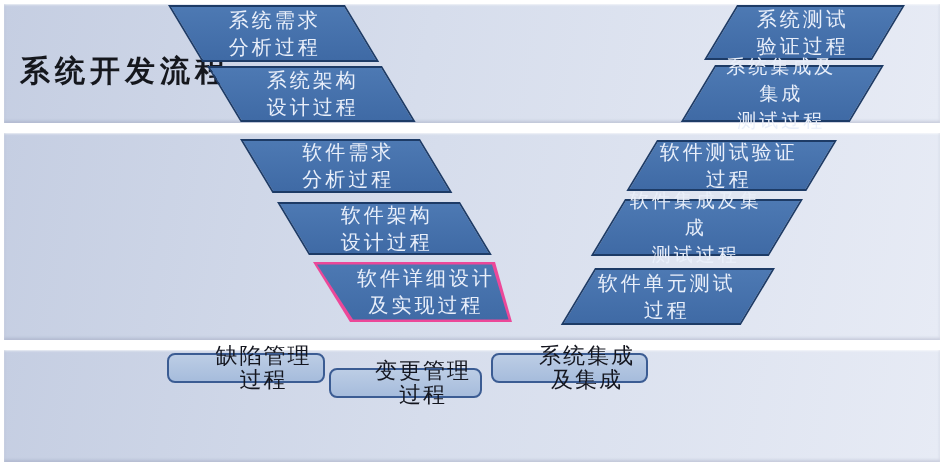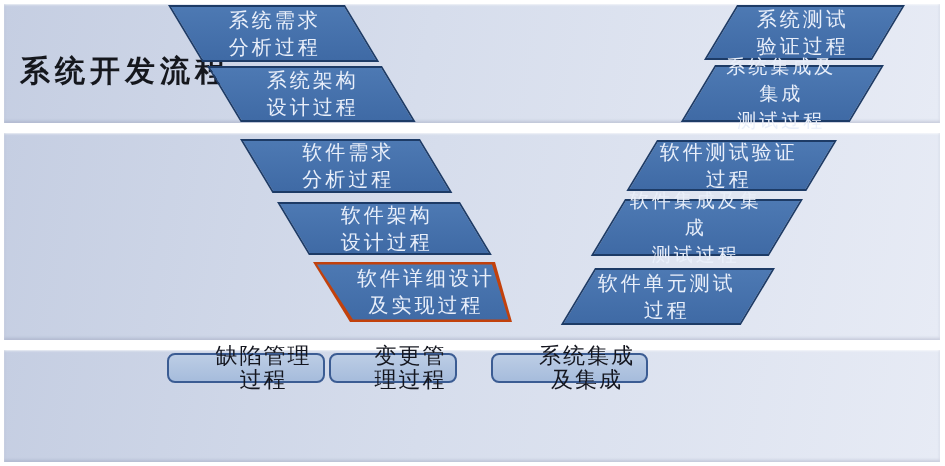--- a/index.html
+++ b/index.html
@@ -25,21 +25,21 @@
   .txt {
     position:absolute; inset:0; box-sizing:border-box;
     display:flex; align-items:center; justify-content:center;
     text-align:center; color:#e9effa; font-size:20px; line-height:27px;
     letter-spacing:3px; white-space:pre-line;
   }
   .pl .txt { transform:skewX(-31deg); transform-origin:0 0; padding-left:34px; }
   .pr .txt { transform:skewX(31deg);  transform-origin:0 0; padding-right:34px; }
   .clipshape {
     position:absolute; left:313px; top:262px; width:202px; height:60px;
-    background:#c2410c;
+    background:#ec4899;
     clip-path:polygon(0 0, 182px 0, 199px 60px, 37px 60px);
   }
   .clipshape .fill {
     position:absolute; inset:0;
     background:linear-gradient(180deg,#4d79b3 0%,#3f6aa5 100%);
     clip-path:polygon(4px 2.5px, 179px 2.5px, 195.5px 57.5px, 40px 57.5px);
   }
   .clipshape .txt { padding-left:24px; }
   .sbox {
     position:absolute; box-sizing:border-box;
@@ -98,16 +98,16 @@
   <div class="shape pr" style="left:625px;top:199px;width:178px;height:57px">
     <div class="txt" style="font-size:19px">软件集成及集成
 测试过程</div>
   </div>
   <div class="shape pr" style="left:595px;top:268px;width:180px;height:57px">
     <div class="txt">软件单元测试
 过程</div>
   </div>
 
   <div class="sbox" style="left:167px;top:353px;width:158px;height:30px">缺陷管理过程</div>
-  <div class="sbox" style="left:329px;top:353px;width:128px;height:30px">变更管理过程</div>
+  <div class="sbox" style="left:329px;top:368px;width:153px;height:30px">变更管理过程</div>
   <div class="sbox" style="left:491px;top:353px;width:157px;height:30px">系统集成及集成</div>
 
 </div>
 
 </body></html>

